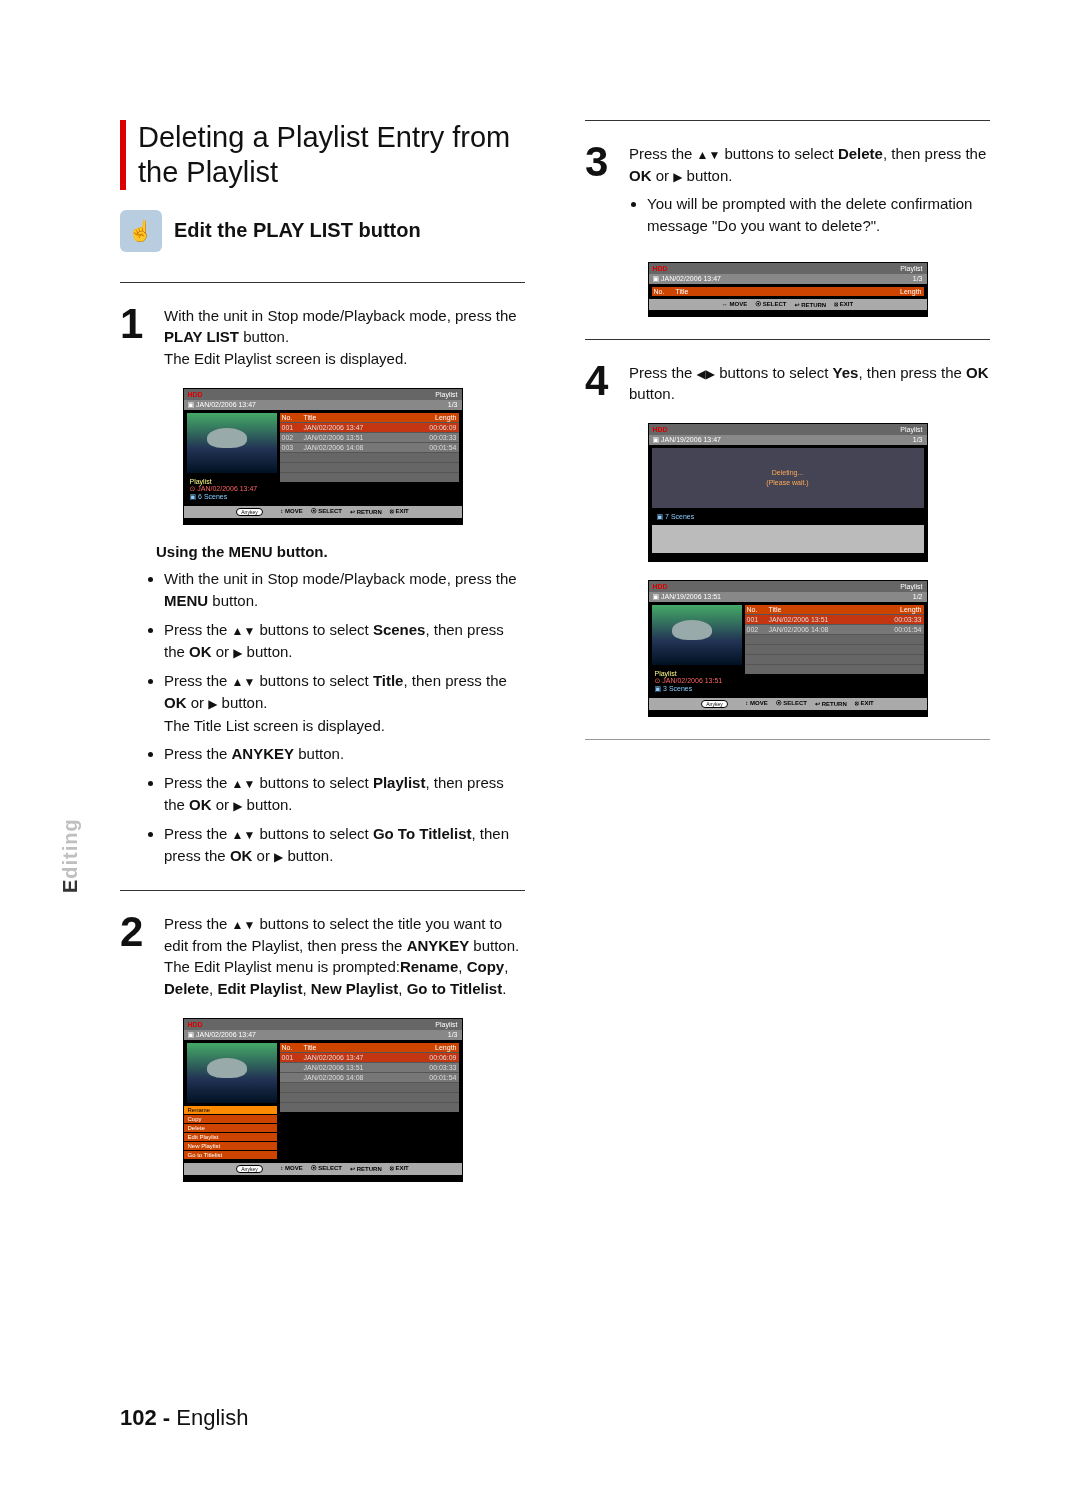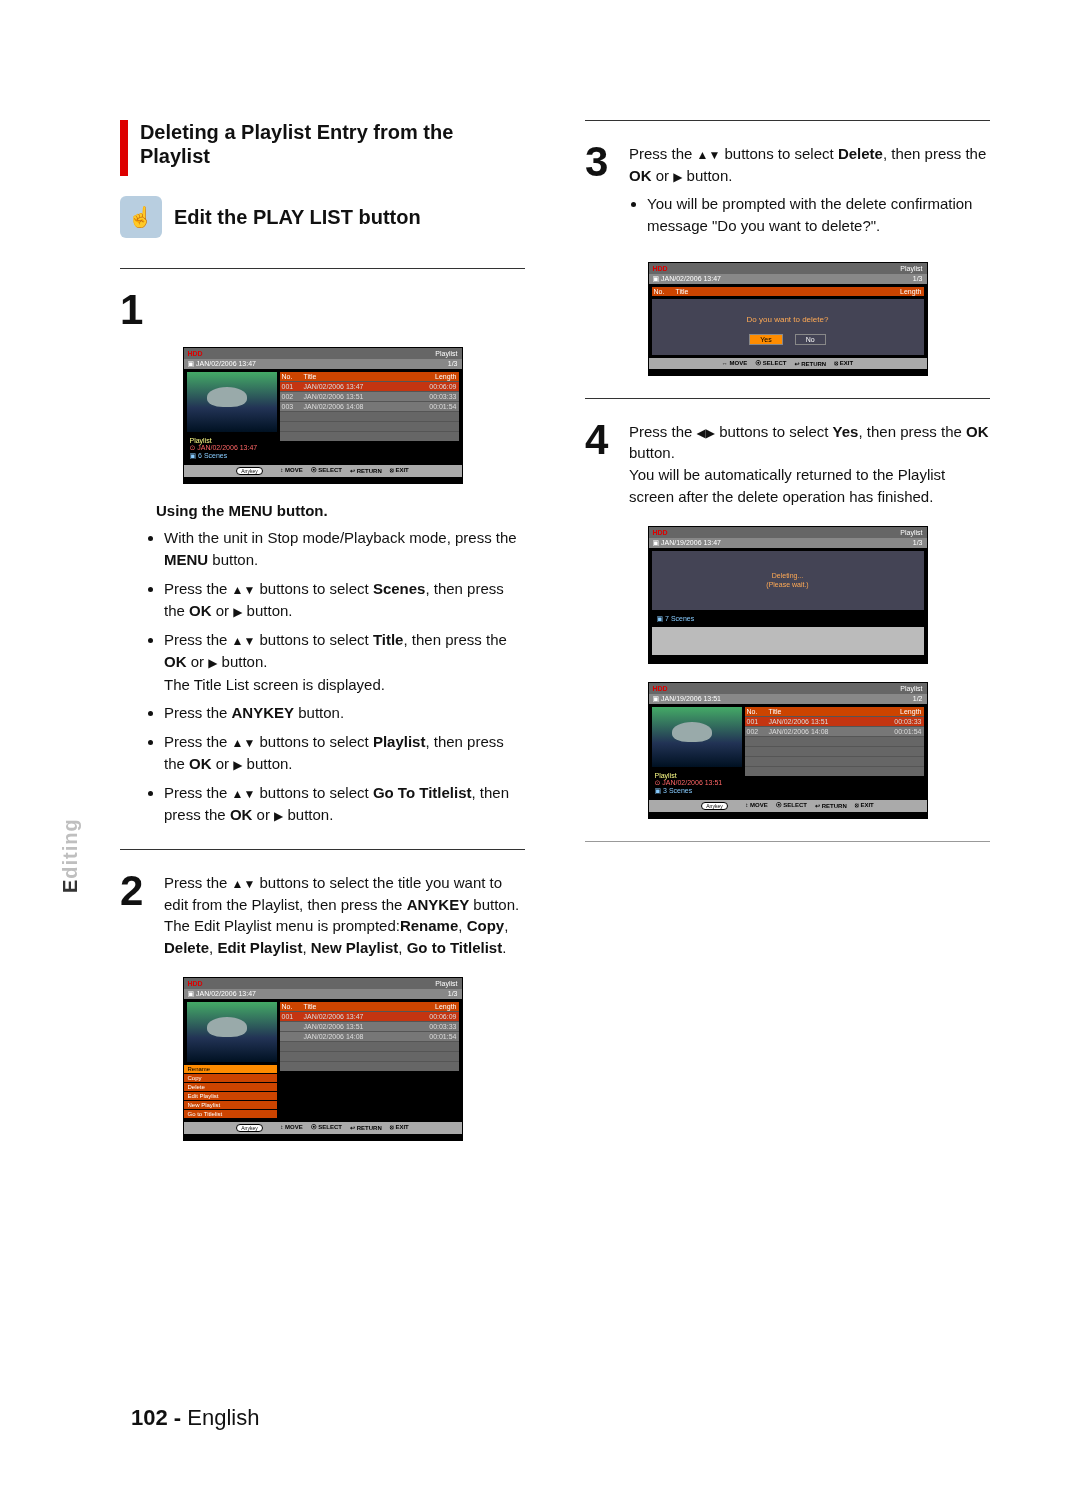--- a/index.html
+++ b/index.html
@@ -14,21 +14,21 @@
   .page {
     position: absolute; left: 0; top: 0; width: 1080px; height: 1487px;
     padding: 120px 90px 60px 120px;
   }
   .cols { display: flex; gap: 60px; }
   .col { flex: 1; }
 
   
   .section-head { display: flex; align-items: flex-start; margin-bottom: 20px; }
   .redbar { width: 8px; background: #d00; margin-right: 12px; align-self: stretch; min-height:56px;}
-  .section-title { font-size: 20px; font-weight: bold; line-height: 1.2; }
+  .section-title { font-size: 29px; font-weight: normal; line-height: 1.2; }
 
   .sub-row { display: flex; align-items: center; margin: 8px 0 30px 0; }
   .hand-icon {
     width: 42px; height: 42px; background: #b8cee0; border-radius: 6px;
     display: flex; align-items: center; justify-content: center; margin-right: 12px;
     color: #fff; font-size: 20px;
   }
   .sub-title { font-size: 20px; font-weight: bold; }
 
   .rule { border: 0; border-top: 1px solid #333; margin: 22px 0; }
@@ -81,21 +81,21 @@
 
   
   .tab {
     position: absolute; left: 82px; top: 870px; transform: rotate(-90deg);
     transform-origin: left bottom; font-size: 20px; font-weight: bold; color: #bfbfbf;
     letter-spacing: 1px;
   }
   .tab .dark { color:#333; }
 
   .footer { position:absolute; left:120px; bottom:56px; font-size:22px;}
-  .footer b { font-weight:bold;margin-left:11px; }
+  .footer b { font-weight:bold; }
 
   .arrow-ud::before { content:"▲▼"; font-size:12px; }
   .arrow-lr::before { content:"◀▶"; font-size:12px; }
   .arrow-r::before { content:"▶"; font-size:12px; }
 </style>
 </head>
 <body>
 
 <div class="page">
 
@@ -113,20 +113,24 @@
 
       <div class="sub-row">
         <div class="hand-icon">☝</div>
         <div class="sub-title">Edit the PLAY LIST button</div>
       </div>
 
       <hr class="rule">
 
       <div class="step">
         <div class="step-num">1</div>
+        <div class="step-body">
+          <span>With the unit in Stop mode/Playback mode, press the </span><b>PLAY LIST</b><span> button.</span><br>
+          <span>The Edit Playlist screen is displayed.</span>
+        </div>
       </div>
 
       <div class="osd-wrap">
           <div class="osd">
         <div class="ttl">
               <span>HDD</span>
               <span class="pl">Playlist</span>
             </div>
         <div class="date">
               <span>▣ <span>JAN/02/2006 13:47</span></span>
@@ -262,43 +266,35 @@
             </div>
         <div class="date">
               <span>▣ <span>JAN/02/2006 13:47</span></span>
               <span>1/3</span>
             </div>
         <div class="thd" style="display:flex;background:#c40;color:#fff;margin:3px 3px 0 3px;">
               <span class="c-no">No.</span>
               <span class="c-ti">Title</span>
               <span class="c-len">Length</span>
             </div>
-        <div class="dlg">
-          <div>Do you want to delete?</div>
-          <div class="btns">
-            <div class="btn sel">Yes</div>
-            <div class="btn">No</div>
-          </div>
-        </div>
         <div class="bar">
               <b>↔ <span>MOVE</span></b> 
               <b>⦿ <span>SELECT</span></b> 
               <b>↩ <span>RETURN</span></b> 
               <b>⦻ <span>EXIT</span></b>
             </div>
       </div>
         </div>
 
       <hr class="rule">
 
       <div class="step">
         <div class="step-num">4</div>
         <div class="step-body">
           <span>Press the </span><span class="arrow-lr"></span><span> buttons to select </span><b>Yes</b><span>, then press the </span><b>OK</b><span> button.</span><br>
-          <span>You will be automatically returned to the Playlist screen after the delete operation has finished.</span>
         </div>
       </div>
 
       <div class="osd-wrap">
           <div class="osd">
         <div class="ttl">
               <span>HDD</span>
               <span class="pl">Playlist</span>
             </div>
         <div class="date">

